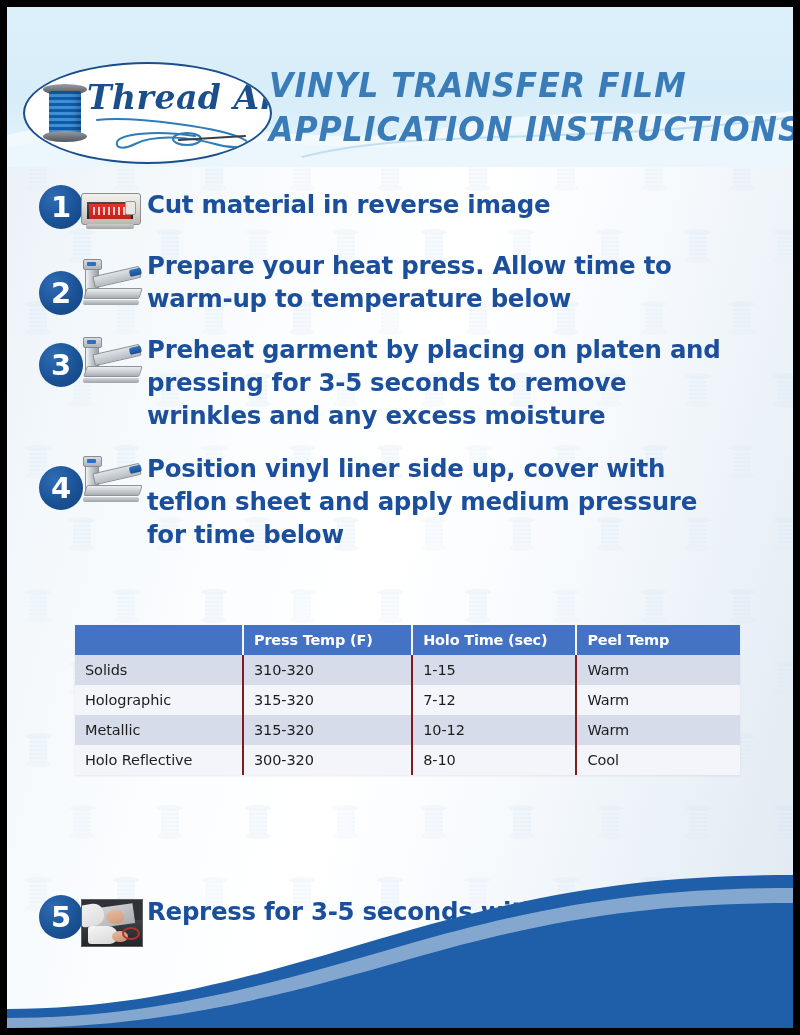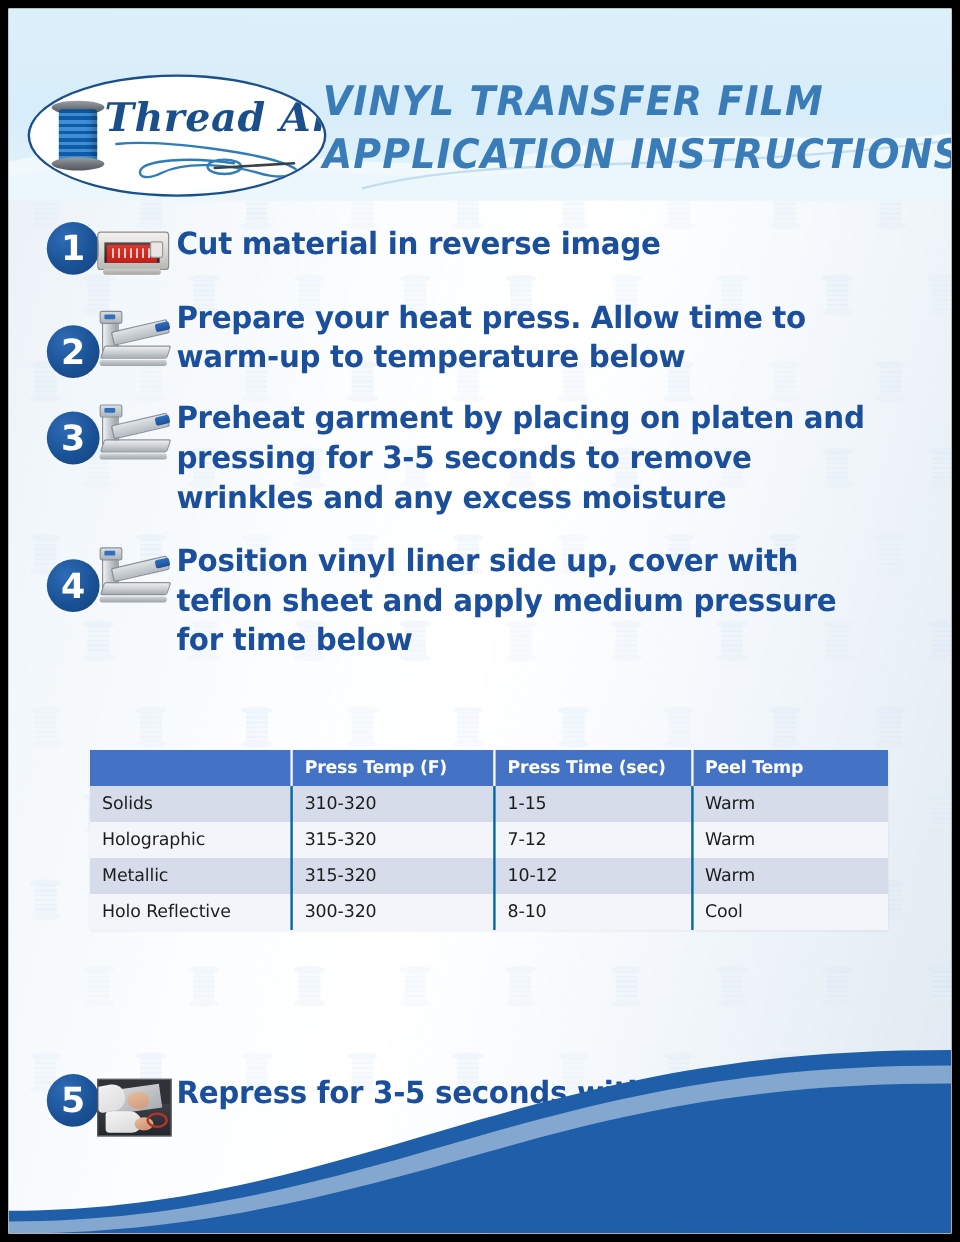--- a/index.html
+++ b/index.html
@@ -350,21 +350,21 @@
     font-weight: bold;
     text-align: left;
     padding: 7px 0 7px 10px;
     font-size: 14.5px;
     border-right: 2px solid #f4f6fa;
     letter-spacing: -.2px;
   }
   table.specs th:last-child { border-right: none; }
   table.specs td {
     padding: 6px 0 6px 10px;
-    border-right: 2px solid #0369a1;
+    border-right: 2px solid #7f1d1d;
     height: 18px;
     letter-spacing: -.1px;
   }
   table.specs td:last-child { border-right: none; }
   table.specs tbody tr:nth-child(odd)  td { background: #d6dcea; }
   table.specs tbody tr:nth-child(even) td { background: #f4f5fa; }
   .col-a { width: 165px; }
   .col-b { width: 170px; margin-top: 32px; }
   .col-c { width: 165px; }
   .col-d { width: 165px; }
@@ -968,21 +968,21 @@
         <div class="step-text">Position vinyl liner side up, cover with teflon sheet and apply medium pressure for time below</div>
       </div>
     </div>
 
     <div class="table-wrap">
       <table class="specs">
         <thead>
           <tr>
             <th class="col-a"></th>
             <th class="col-b">Press Temp (F)</th>
-            <th class="col-c">Press Time (sec)</th>
+            <th class="col-c">Holo Time (sec)</th>
             <th class="col-d">Peel Temp</th>
           </tr>
         </thead>
         <tbody id="specs-body">
             <tr>
               <td class="col-a">Solids</td>
               <td class="col-b">310-320</td>
               <td class="col-c">1-15</td>
               <td class="col-d">Warm</td>
             </tr>

